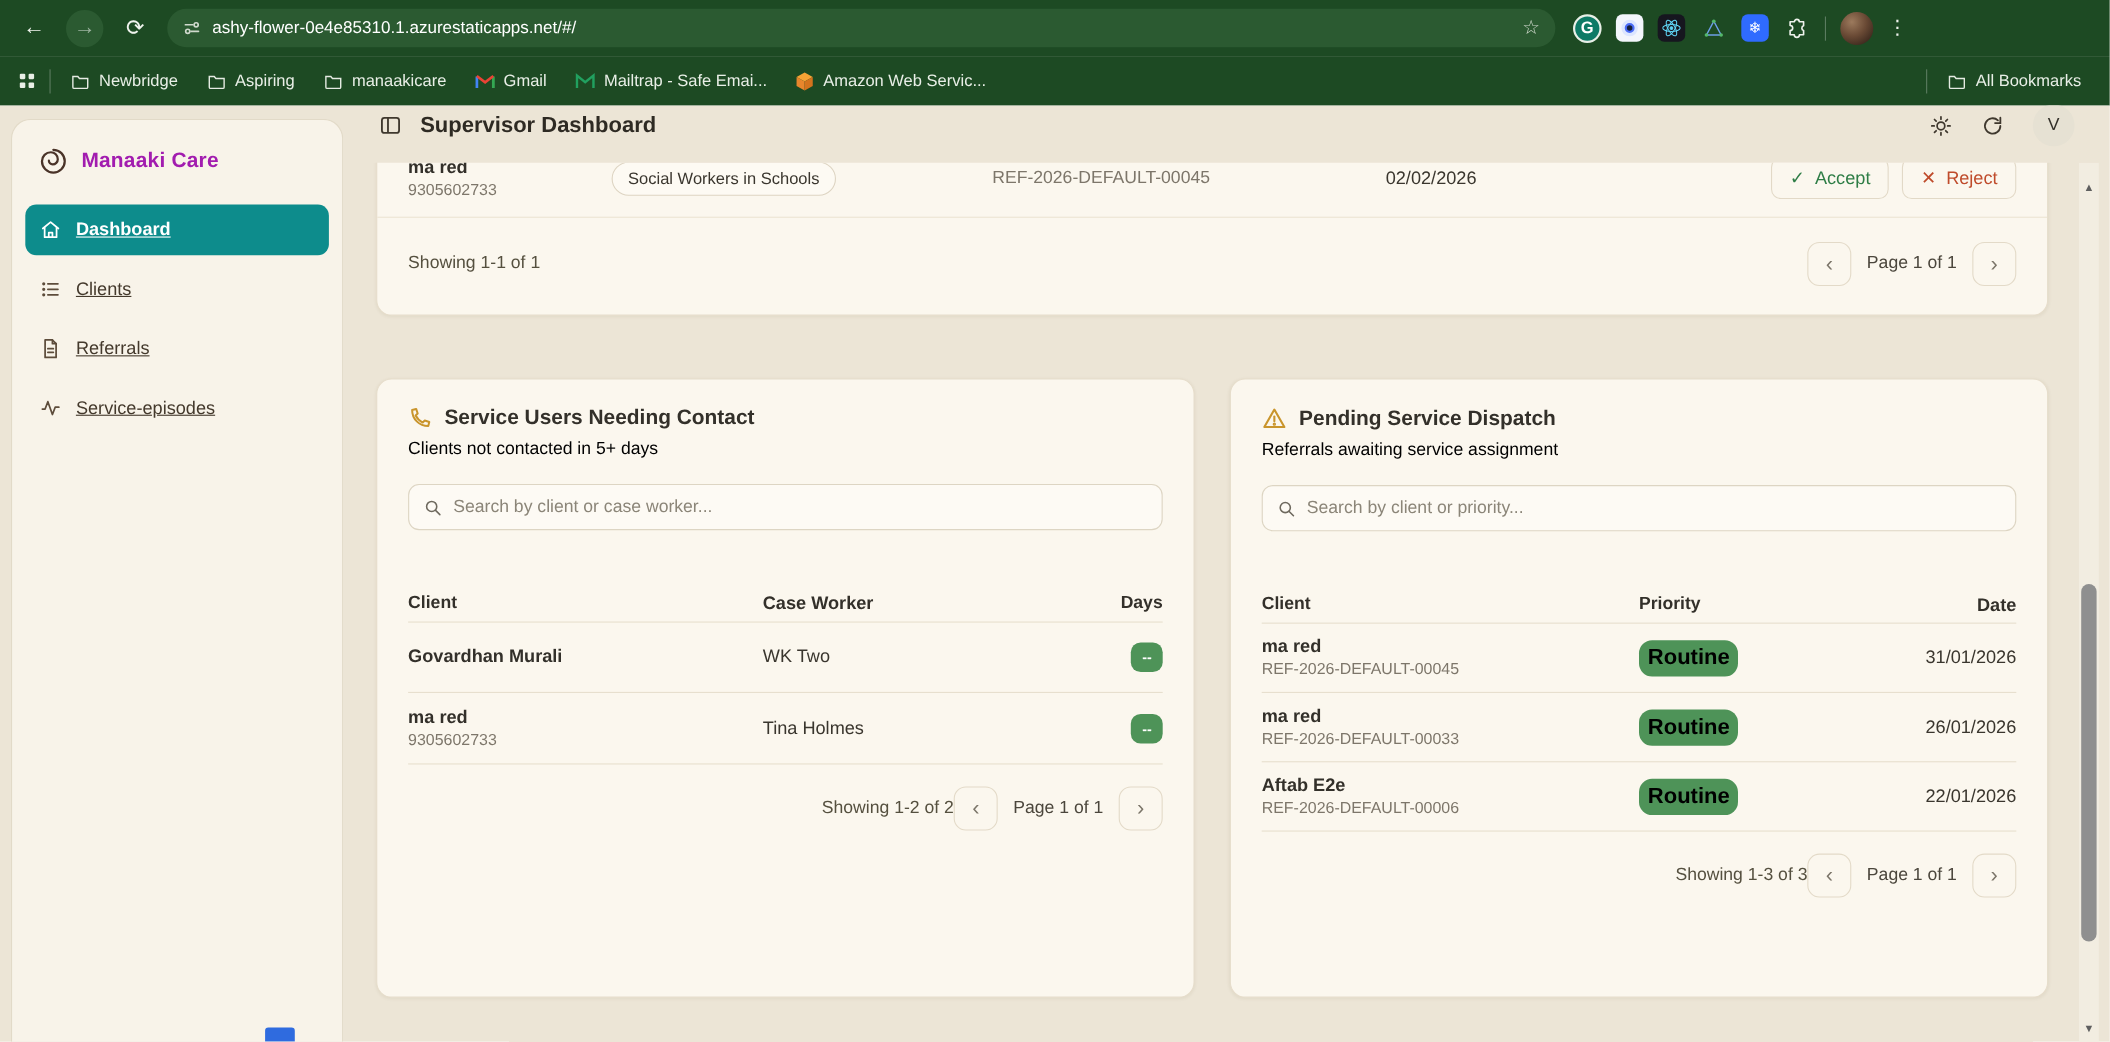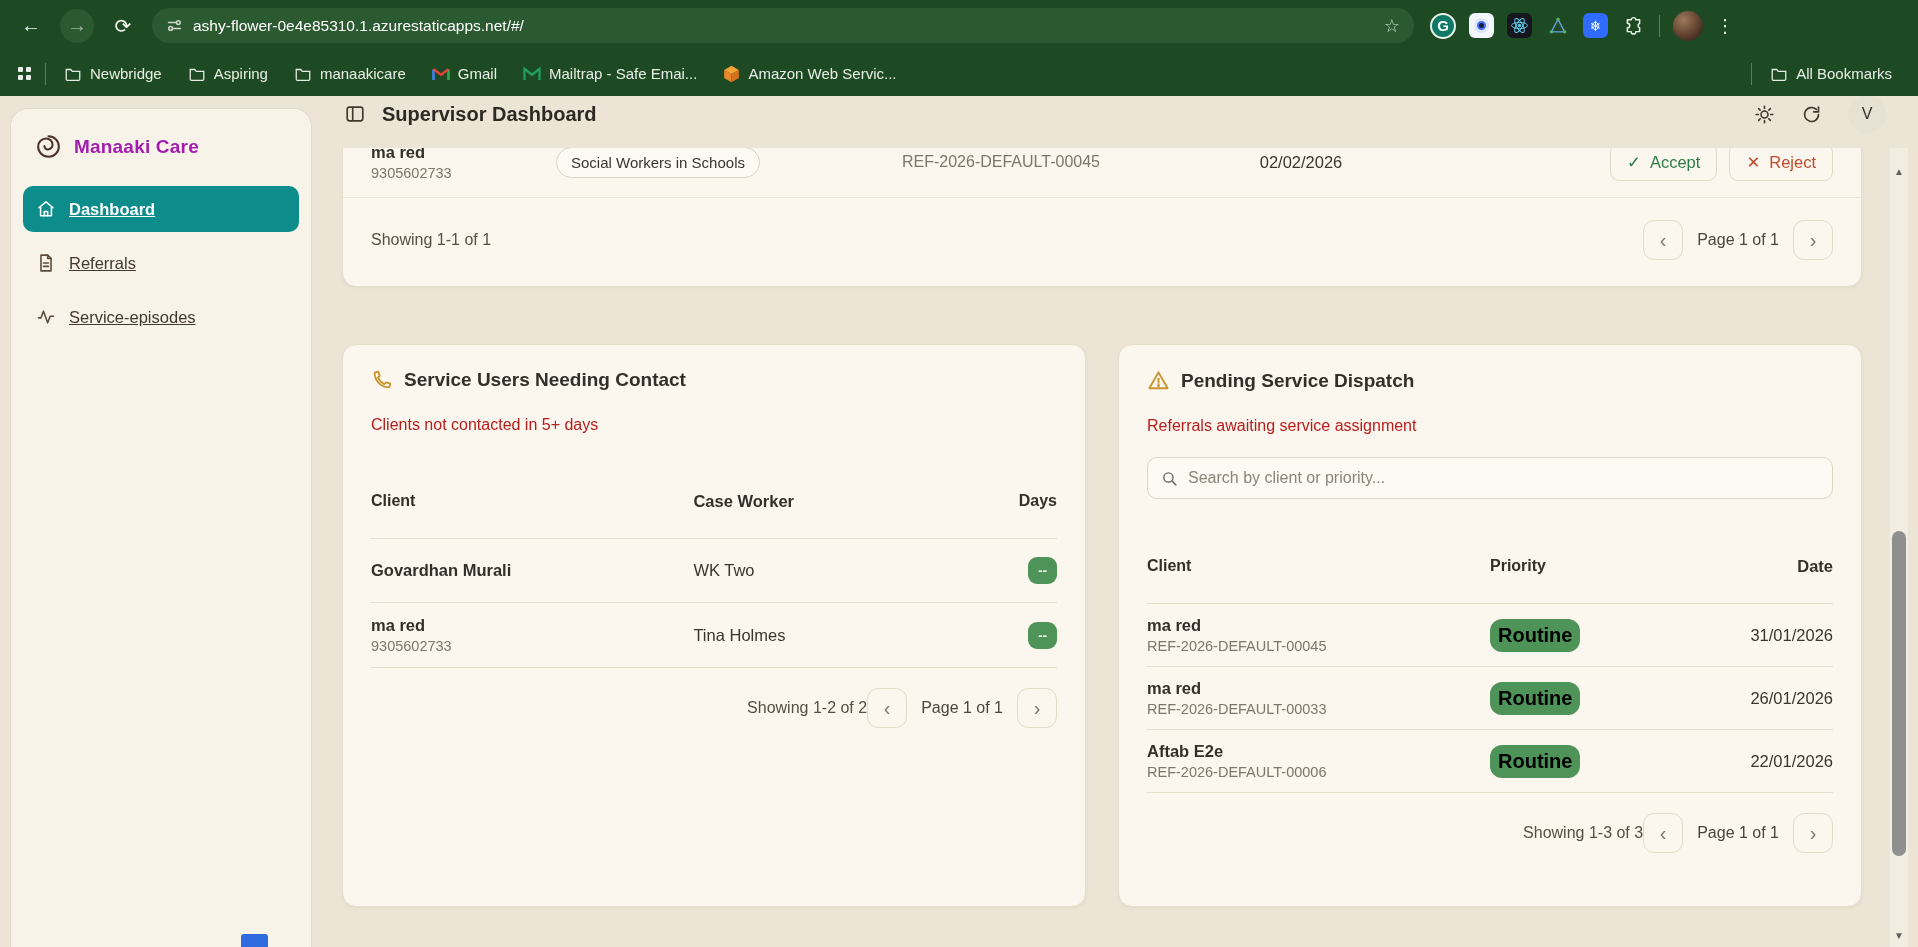--- a/index.html
+++ b/index.html
@@ -98,28 +98,28 @@
     background:#fbf7ee; display:flex; align-items:center; justify-content:center;
     font-size:20px; color:#7b7569; cursor:pointer; }
   .pagetext { font-size:16px; color:#4b463c; }
 
   
   .cardsrow { position:absolute; top:196px; left:30px; display:flex; gap:32px; }
   .panel { width:744px; height:563px; padding:24px 28px; display:flex;
     flex-direction:column; }
   .ptitle { display:flex; align-items:center; gap:11px; font-size:19px;
     font-weight:bold; color:#33302a; }
-  .psub { margin-top:25px; font-size:16px; color:#b91c1c; }
+  .psub { margin-top:9px; font-size:16px; color:#000000; }
   .searchbox { margin-top:22px; height:42px; border:1px solid #ddd5c3;
     border-radius:10px; background:#fdfaf4; display:flex; align-items:center;
     gap:10px; padding:0 13px; }
   .searchbox input { border:none; outline:none; background:transparent; flex:1;
     font-size:16px; color:#3a362e; font-family:inherit; }
   .searchbox input::placeholder { color:#8b8578; }
-  .thead { display:flex; margin-top:58px; padding-bottom:27px; font-size:16px;
+  .thead { display:flex; margin-top:58px; padding-bottom:6px; font-size:16px;
     font-weight:bold; color:#33302a; border-bottom:1px solid #e7dfce;justify-content:space-between; }
   .trow { display:flex; align-items:center; border-bottom:1px solid #e7dfce; }
   .c1 { width:47%; } .c2 { width:37%; font-size:16.5px; color:#3a362e; }
   .c3 { flex:1; text-align:right; }
   .d1 { width:50%; } .d2 { width:28%; } .d3 { flex:1; text-align:right;
     font-size:16.5px; color:#3a362e; }
   .daysbadge { display:inline-block; background:#4e9358; color:#fff; font-size:13px;
     font-weight:bold; padding:6px 10px; border-radius:9px; }
   .rbadge { display:inline-block; background:#4e9358; color:#000000; font-size:20px;
     font-weight:bold; padding:5px 8px; border-radius:12px; }
@@ -277,20 +277,31 @@
       <span class="bt">Manaaki Care</span>
     </div>
     <div class="nav">
       <div class="navitem active">
         <svg width="20" height="20" viewBox="0 0 24 24" fill="none" stroke="currentColor" stroke-width="1.9" stroke-linecap="round" stroke-linejoin="round">
             <path d="M3.5 10.5 12 3.5l8.5 7"></path>
             <path d="M5.5 9.5V20h13V9.5"></path>
             <path d="M10 20v-5h4v5"></path>
           </svg>
         <span>Dashboard</span>
+      </div>
+      <div class="navitem">
+        <svg width="20" height="20" viewBox="0 0 24 24" fill="none" stroke="currentColor" stroke-width="1.9" stroke-linecap="round">
+            <line x1="9" y1="6" x2="20" y2="6"></line>
+            <line x1="9" y1="12" x2="20" y2="12"></line>
+            <line x1="9" y1="18" x2="20" y2="18"></line>
+            <circle cx="4.5" cy="6" r="0.8" fill="currentColor"></circle>
+            <circle cx="4.5" cy="12" r="0.8" fill="currentColor"></circle>
+            <circle cx="4.5" cy="18" r="0.8" fill="currentColor"></circle>
+          </svg>
+        <span>Clients</span>
       </div>
       <div class="navitem">
         <svg width="20" height="20" viewBox="0 0 24 24" fill="none" stroke="currentColor" stroke-width="1.9" stroke-linecap="round" stroke-linejoin="round">
             <path d="M6 2.5h8l4 4V21.5H6z"></path>
             <path d="M14 2.5v4h4"></path>
             <line x1="9" y1="12" x2="15" y2="12"></line>
             <line x1="9" y1="16" x2="15" y2="16"></line>
           </svg>
         <span>Referrals</span>
       </div>
@@ -379,20 +390,29 @@
         <div class="card panel">
           <div class="ptitle">
             <span style="color:#c9952c;">
               <svg width="22" height="22" viewBox="0 0 24 24" fill="none" stroke="currentColor" stroke-width="2" stroke-linecap="round" stroke-linejoin="round">
                   <path d="M4 4c0 9 7 16 16 16l1-4-4.5-1.5-2 2c-3-1.5-5.5-4-7-7l2-2L8 3z"></path>
                 </svg>
             </span>
             <span>Service Users Needing Contact</span>
           </div>
           <div class="psub">Clients not contacted in 5+ days</div>
+          <div class="searchbox">
+            <span>
+              <svg width="17" height="17" viewBox="0 0 24 24" fill="none" stroke="#6e695e" stroke-width="2" stroke-linecap="round">
+                  <circle cx="10.5" cy="10.5" r="6.5"></circle>
+                  <line x1="15.5" y1="15.5" x2="21" y2="21"></line>
+                </svg>
+            </span>
+            <input type="text" placeholder="Search by client or case worker..." style="">
+          </div>
           <div class="thead">
             <div class="c1">Client</div>
             <div class="c2" style="font-weight:bold;color:#33302a;">Case Worker</div>
             <div class="c3">Days</div>
           </div>
           <div class="trow" style="padding:18px 0;">
             <div class="c1">
                 <div class="cname">Govardhan Murali</div>
               </div>
             <div class="c2">WK Two</div>

